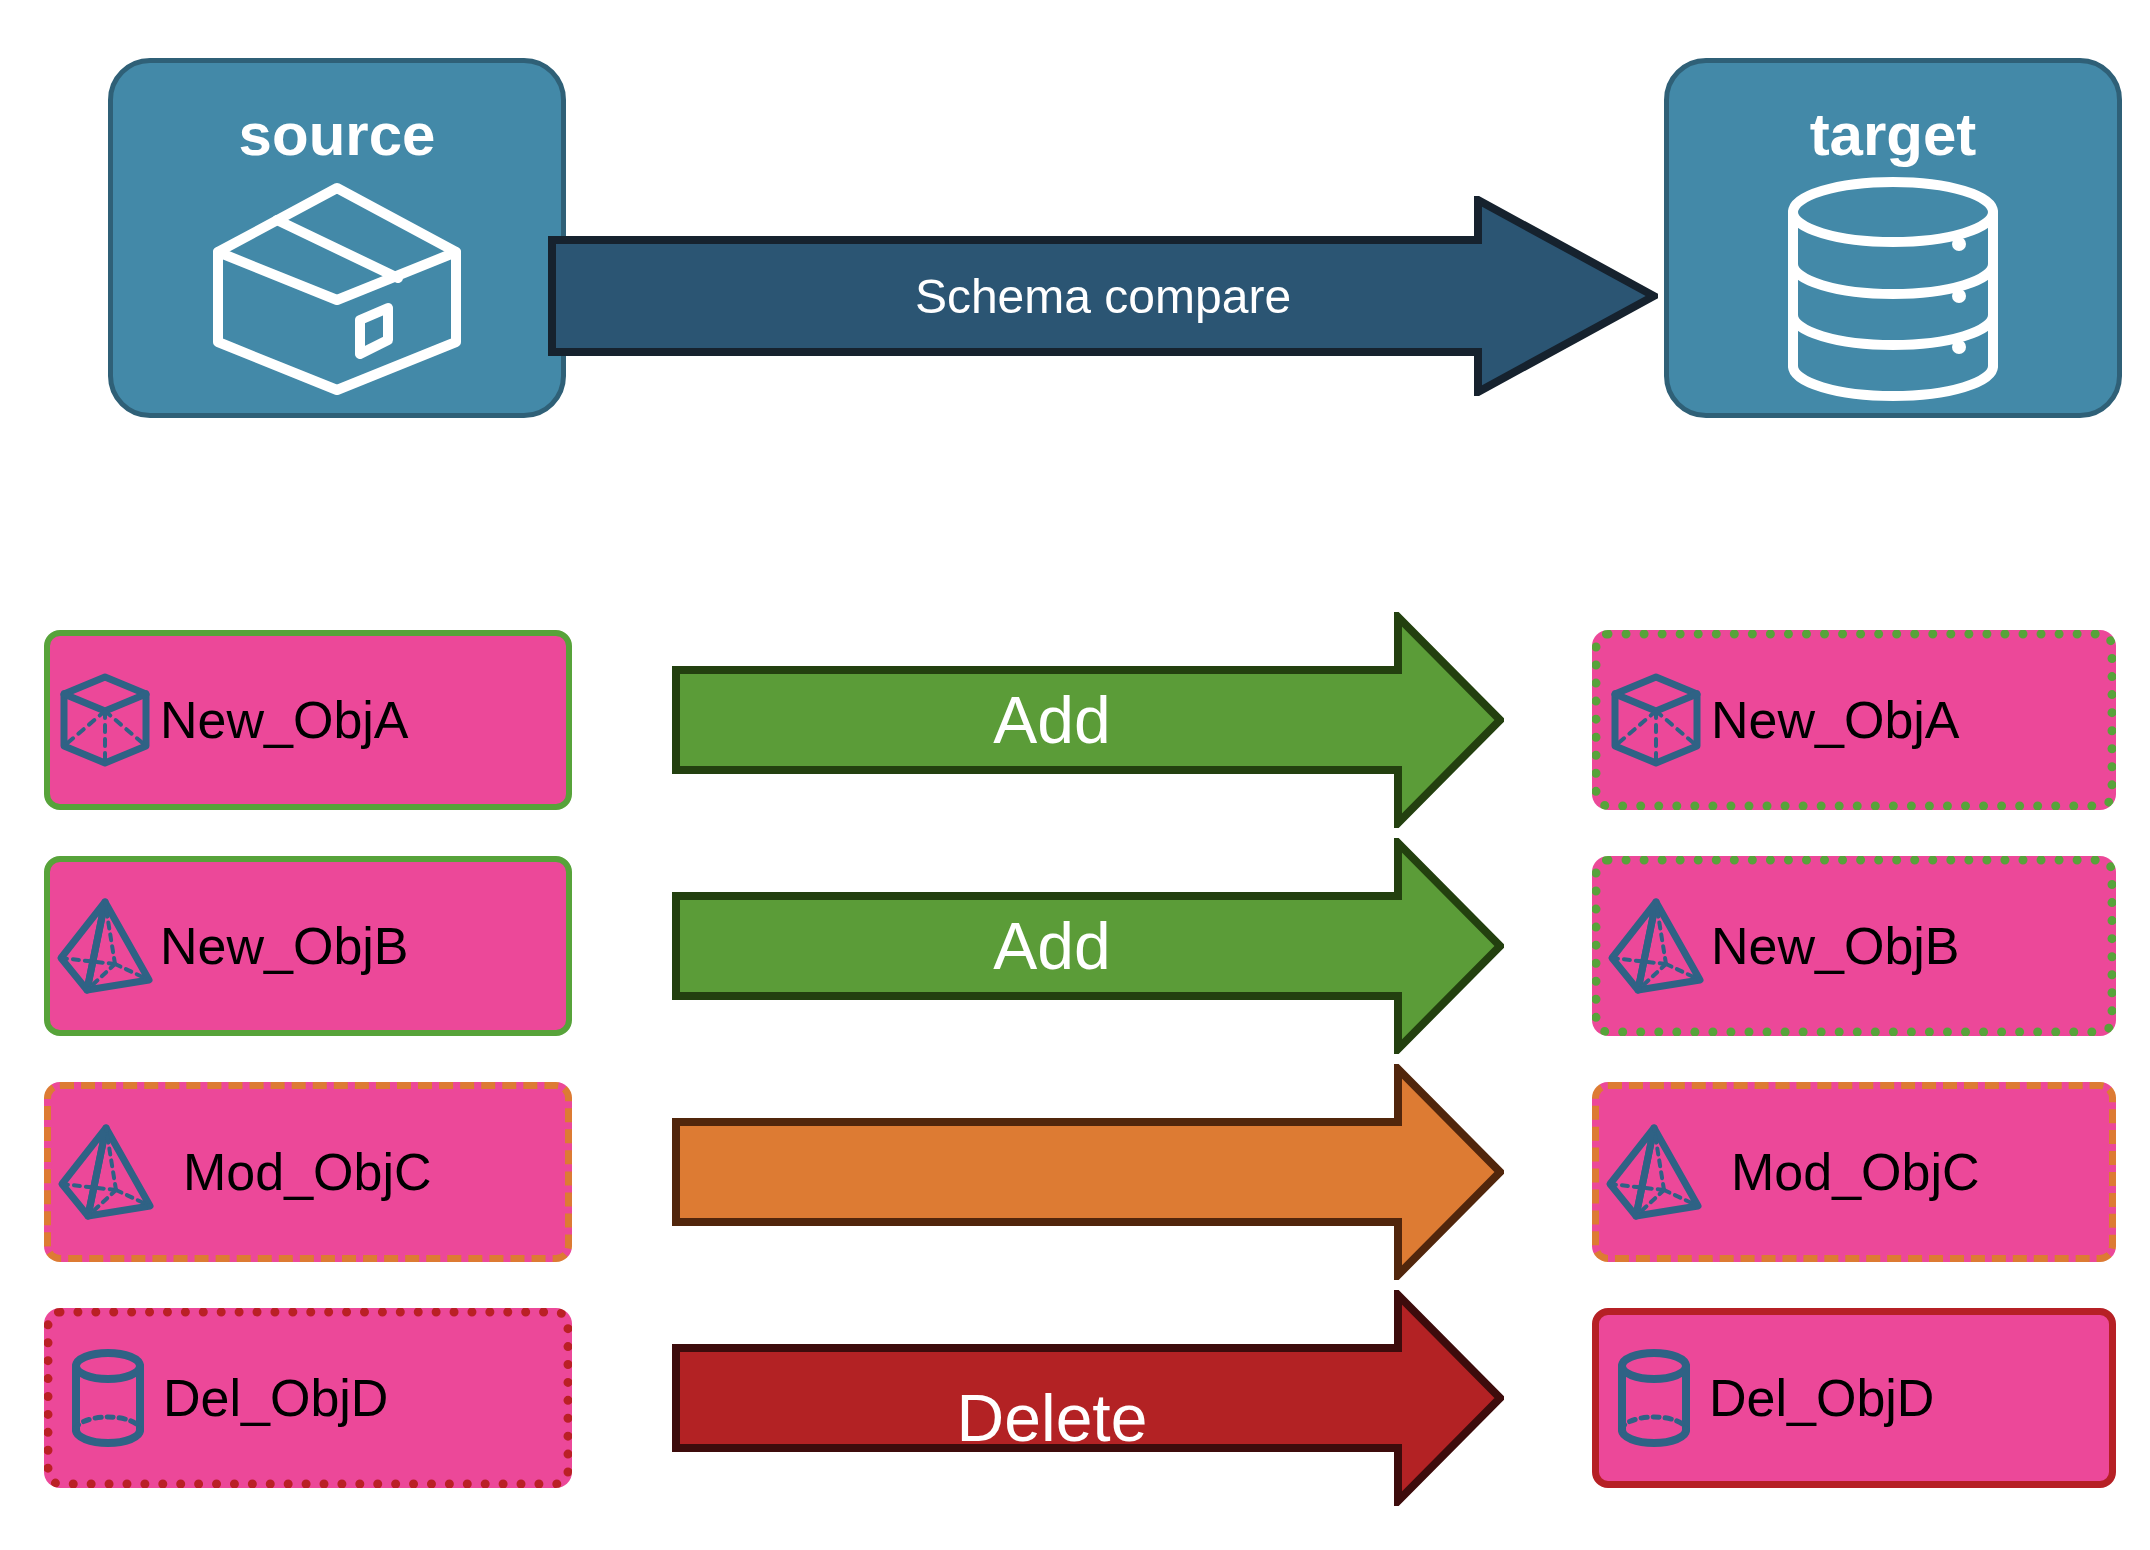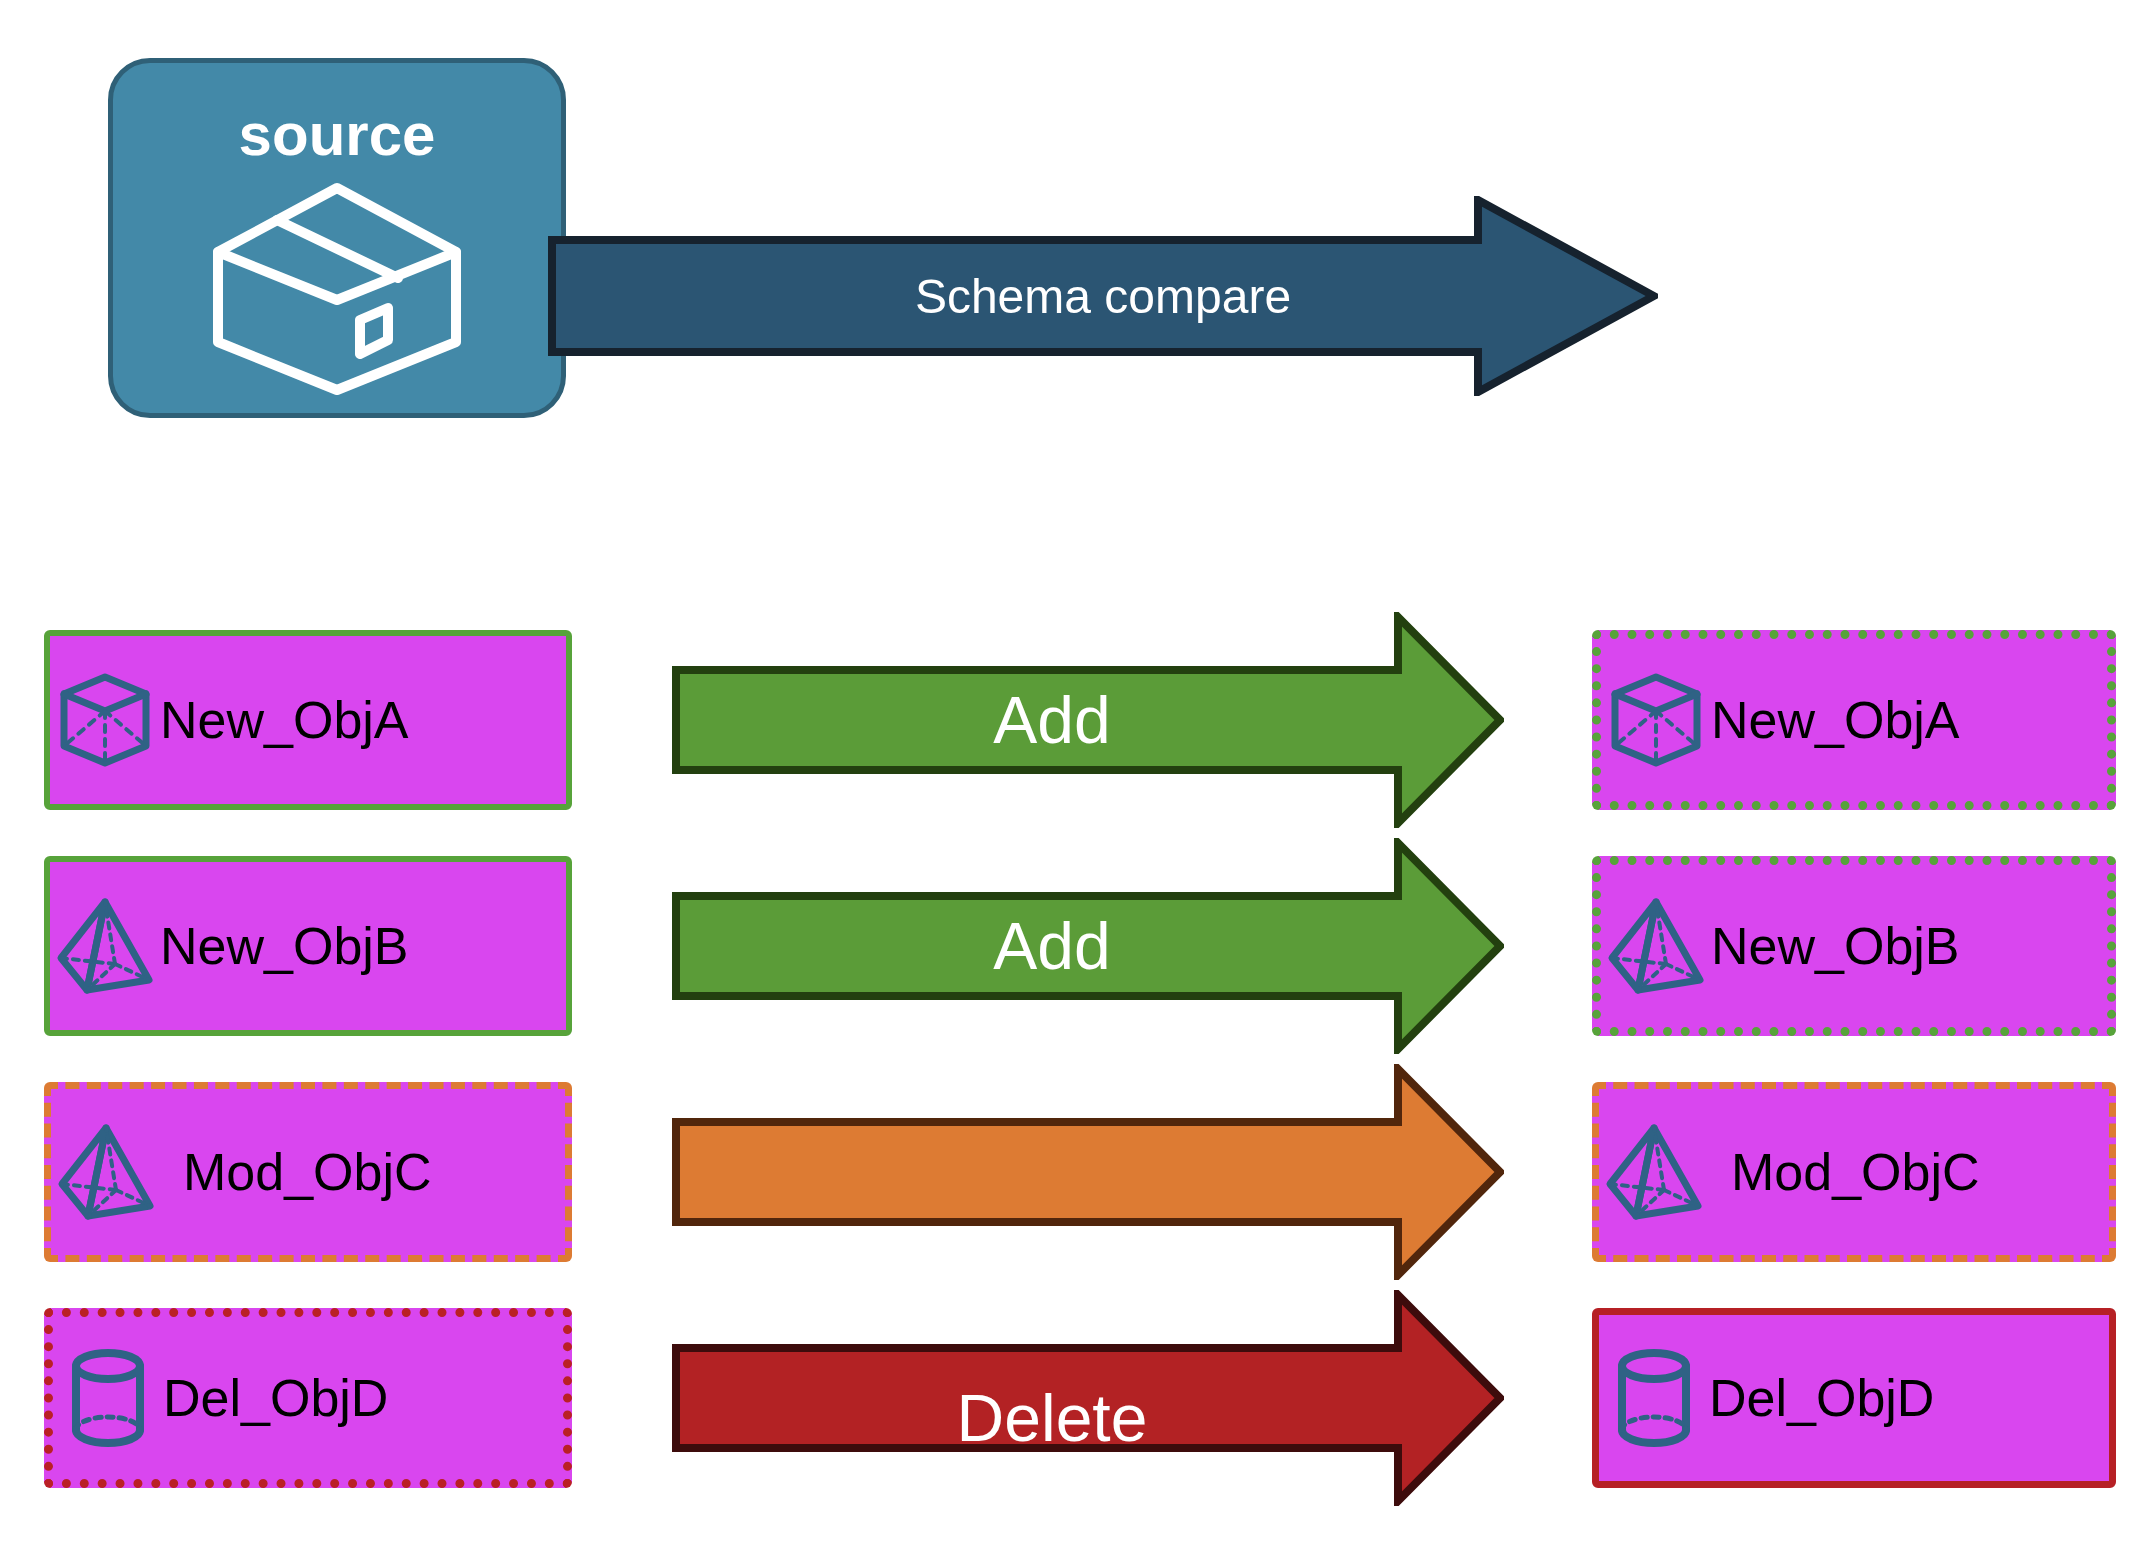--- a/index.html
+++ b/index.html
@@ -68,22 +68,22 @@
     justify-content: center;
     color: #ffffff;
     font-size: 48px;
     pointer-events: none;
   }
 
   
   .pill {
     position: absolute;
     box-sizing: border-box;
-    border-radius: 6px;
-    background: #d946ef;
+    border-radius: 16px;
+    background: #ec4899;
     display: flex;
     align-items: center;
   }
   .pill .pill-icon {
     width: 110px;
     min-width: 110px;
     display: flex;
     align-items: center;
     justify-content: center;
   }
@@ -131,20 +131,36 @@
     <div class="endpoint-icon">
       <svg width="270" height="230" viewBox="0 0 270 230" fill="none" stroke="#ffffff" stroke-width="10" stroke-linejoin="round" stroke-linecap="round">
         <path d="M135 14 L254 78 L254 168 L135 216 L16 168 L16 78 Z"></path>
         <path d="M16 78 L135 126 L254 78"></path>
         <path d="M75 46 L196 104"></path>
         <path d="M158 146 L186 134 L186 166 L158 180 Z"></path>
       </svg>
     </div>
   </div>
 
+  <div class="endpoint target">
+    <div class="endpoint-title">target</div>
+    <div class="endpoint-icon">
+      <svg width="240" height="230" viewBox="0 0 240 230" fill="none" stroke="#ffffff" stroke-width="10" stroke-linejoin="round" stroke-linecap="round">
+        <ellipse cx="120" cy="38" rx="100" ry="30"></ellipse>
+        <path d="M20 38 L20 192"></path>
+        <path d="M220 38 L220 192"></path>
+        <path d="M20 192 A100 30 0 0 0 220 192"></path>
+        <path d="M20 90 A100 30 0 0 0 220 90"></path>
+        <path d="M20 141 A100 30 0 0 0 220 141"></path>
+        <circle cx="186" cy="70" r="7" fill="#ffffff" stroke="none"></circle>
+        <circle cx="186" cy="122" r="7" fill="#ffffff" stroke="none"></circle>
+        <circle cx="186" cy="173" r="7" fill="#ffffff" stroke="none"></circle>
+      </svg>
+    </div>
+  </div>
 
   <svg class="compare-arrow" viewBox="0 0 1110 200" preserveAspectRatio="none">
     <polygon points="4,44 930,44 930,4 1106,100 930,196 930,156 4,156" fill="#2b5573" stroke="#16222e" stroke-width="8" stroke-linejoin="miter"></polygon>
   </svg>
   <div class="compare-label">
     <span>Schema compare</span>
   </div>
 
   <div class="pill left bd-solid-green" style="top:630px;height:180px;">
     <div class="pill-icon">

